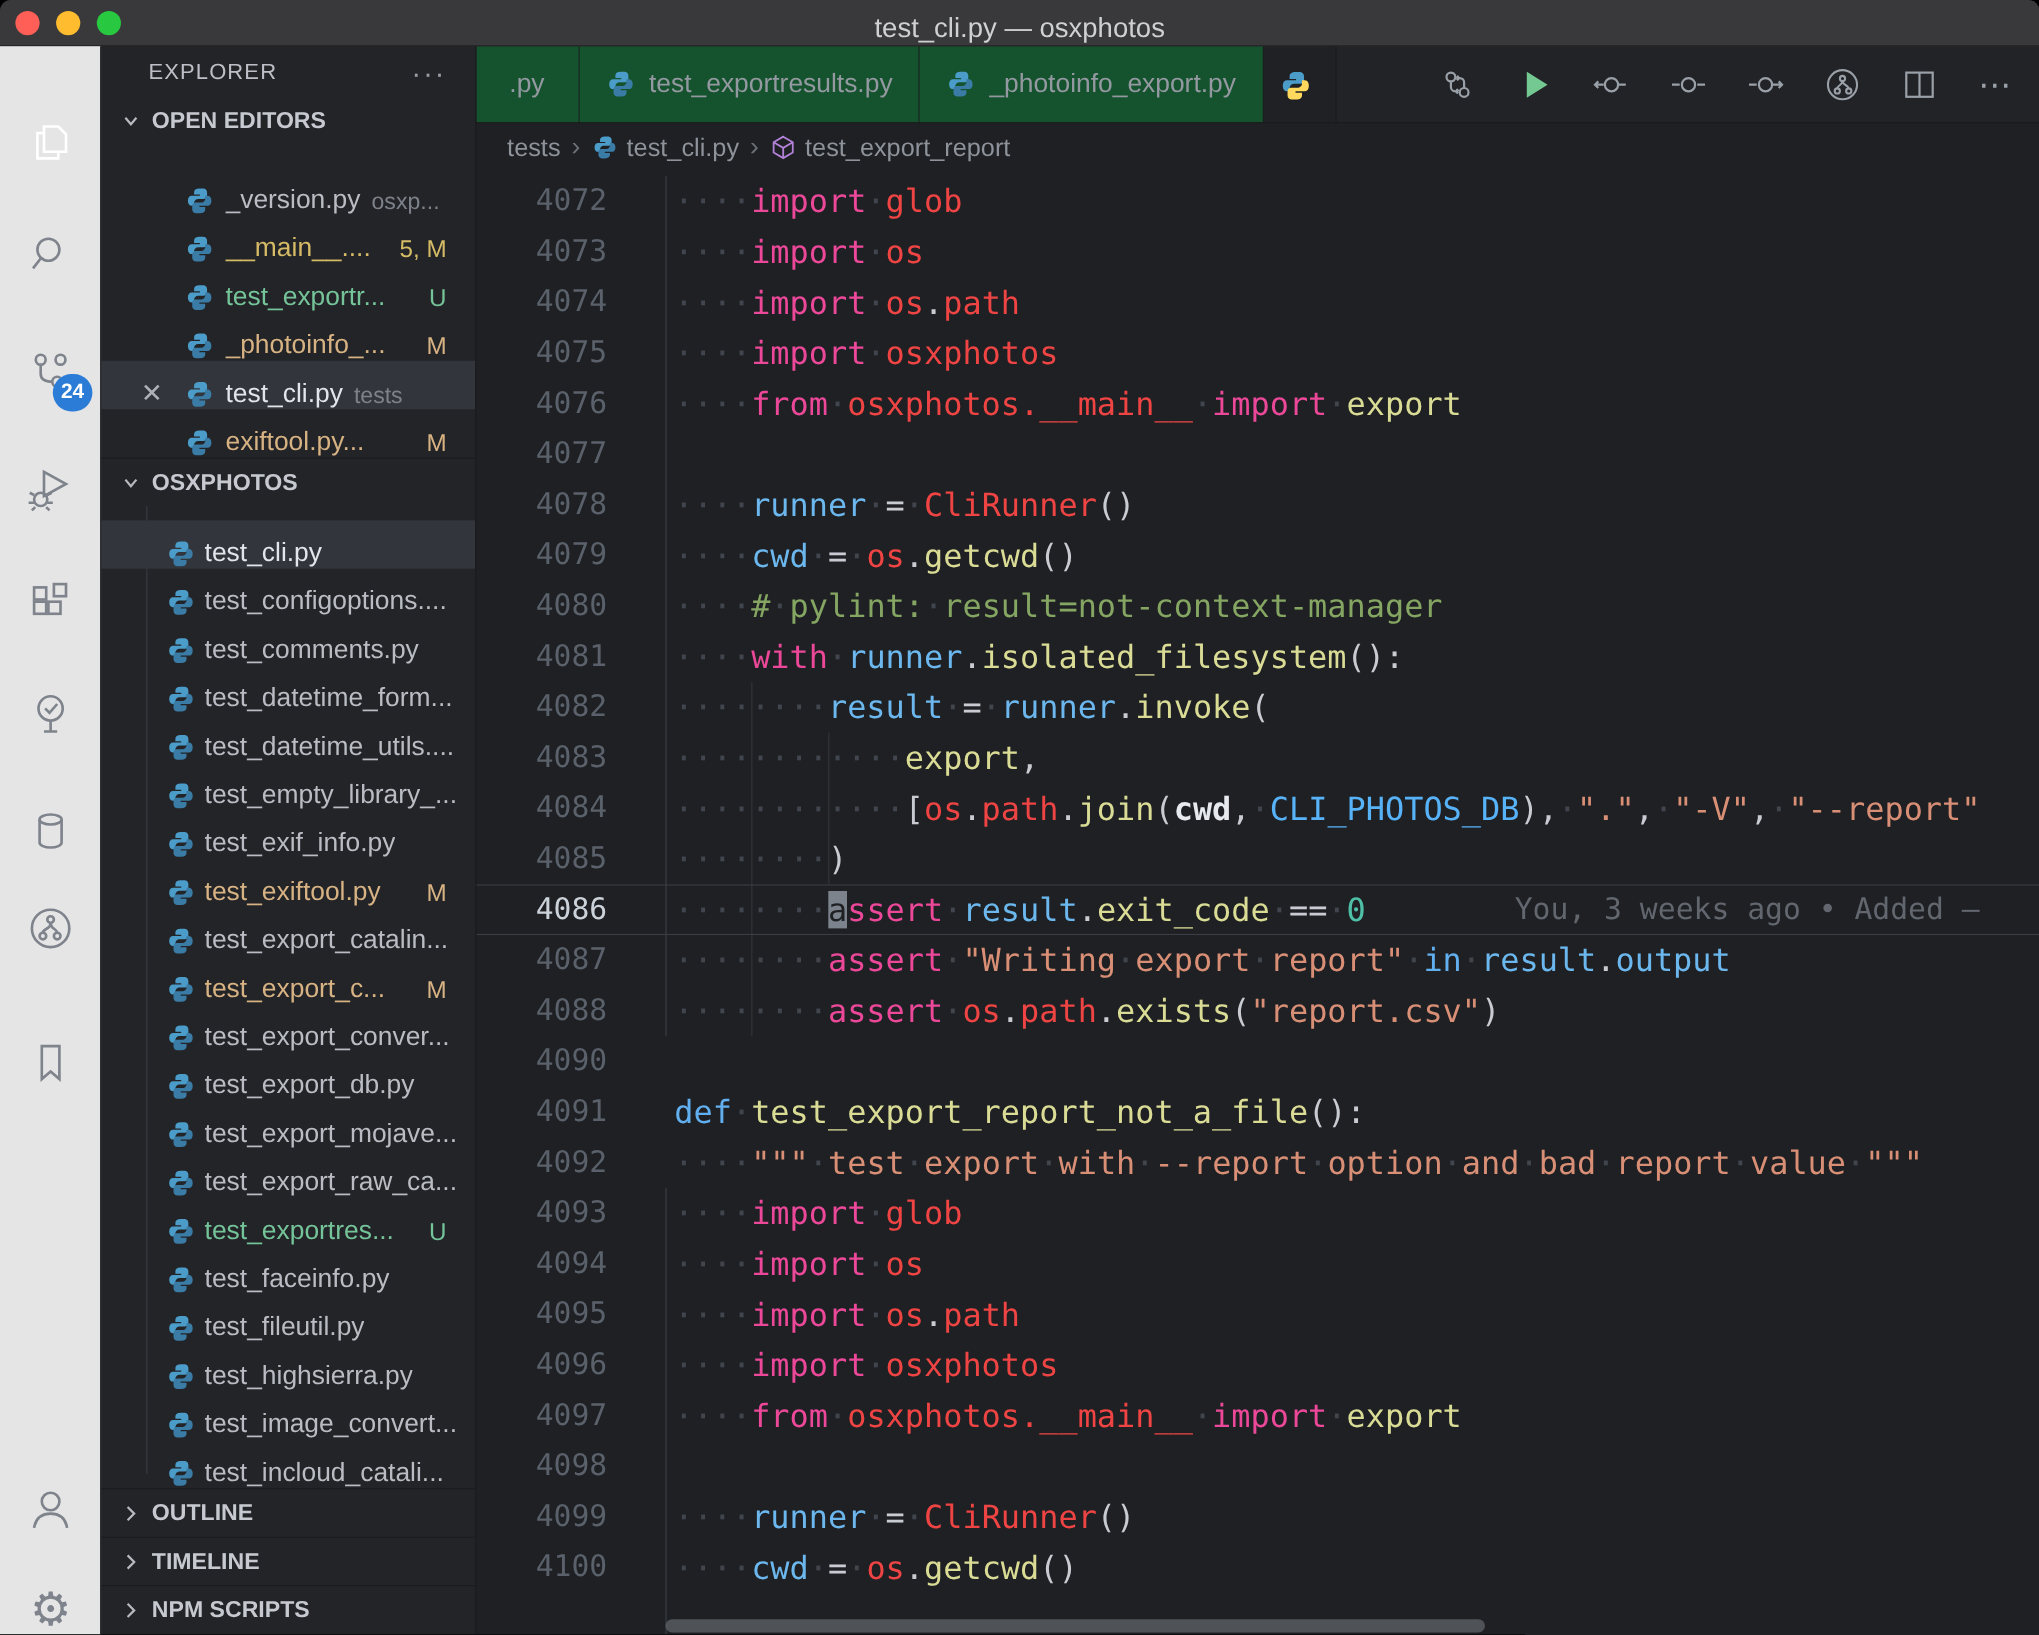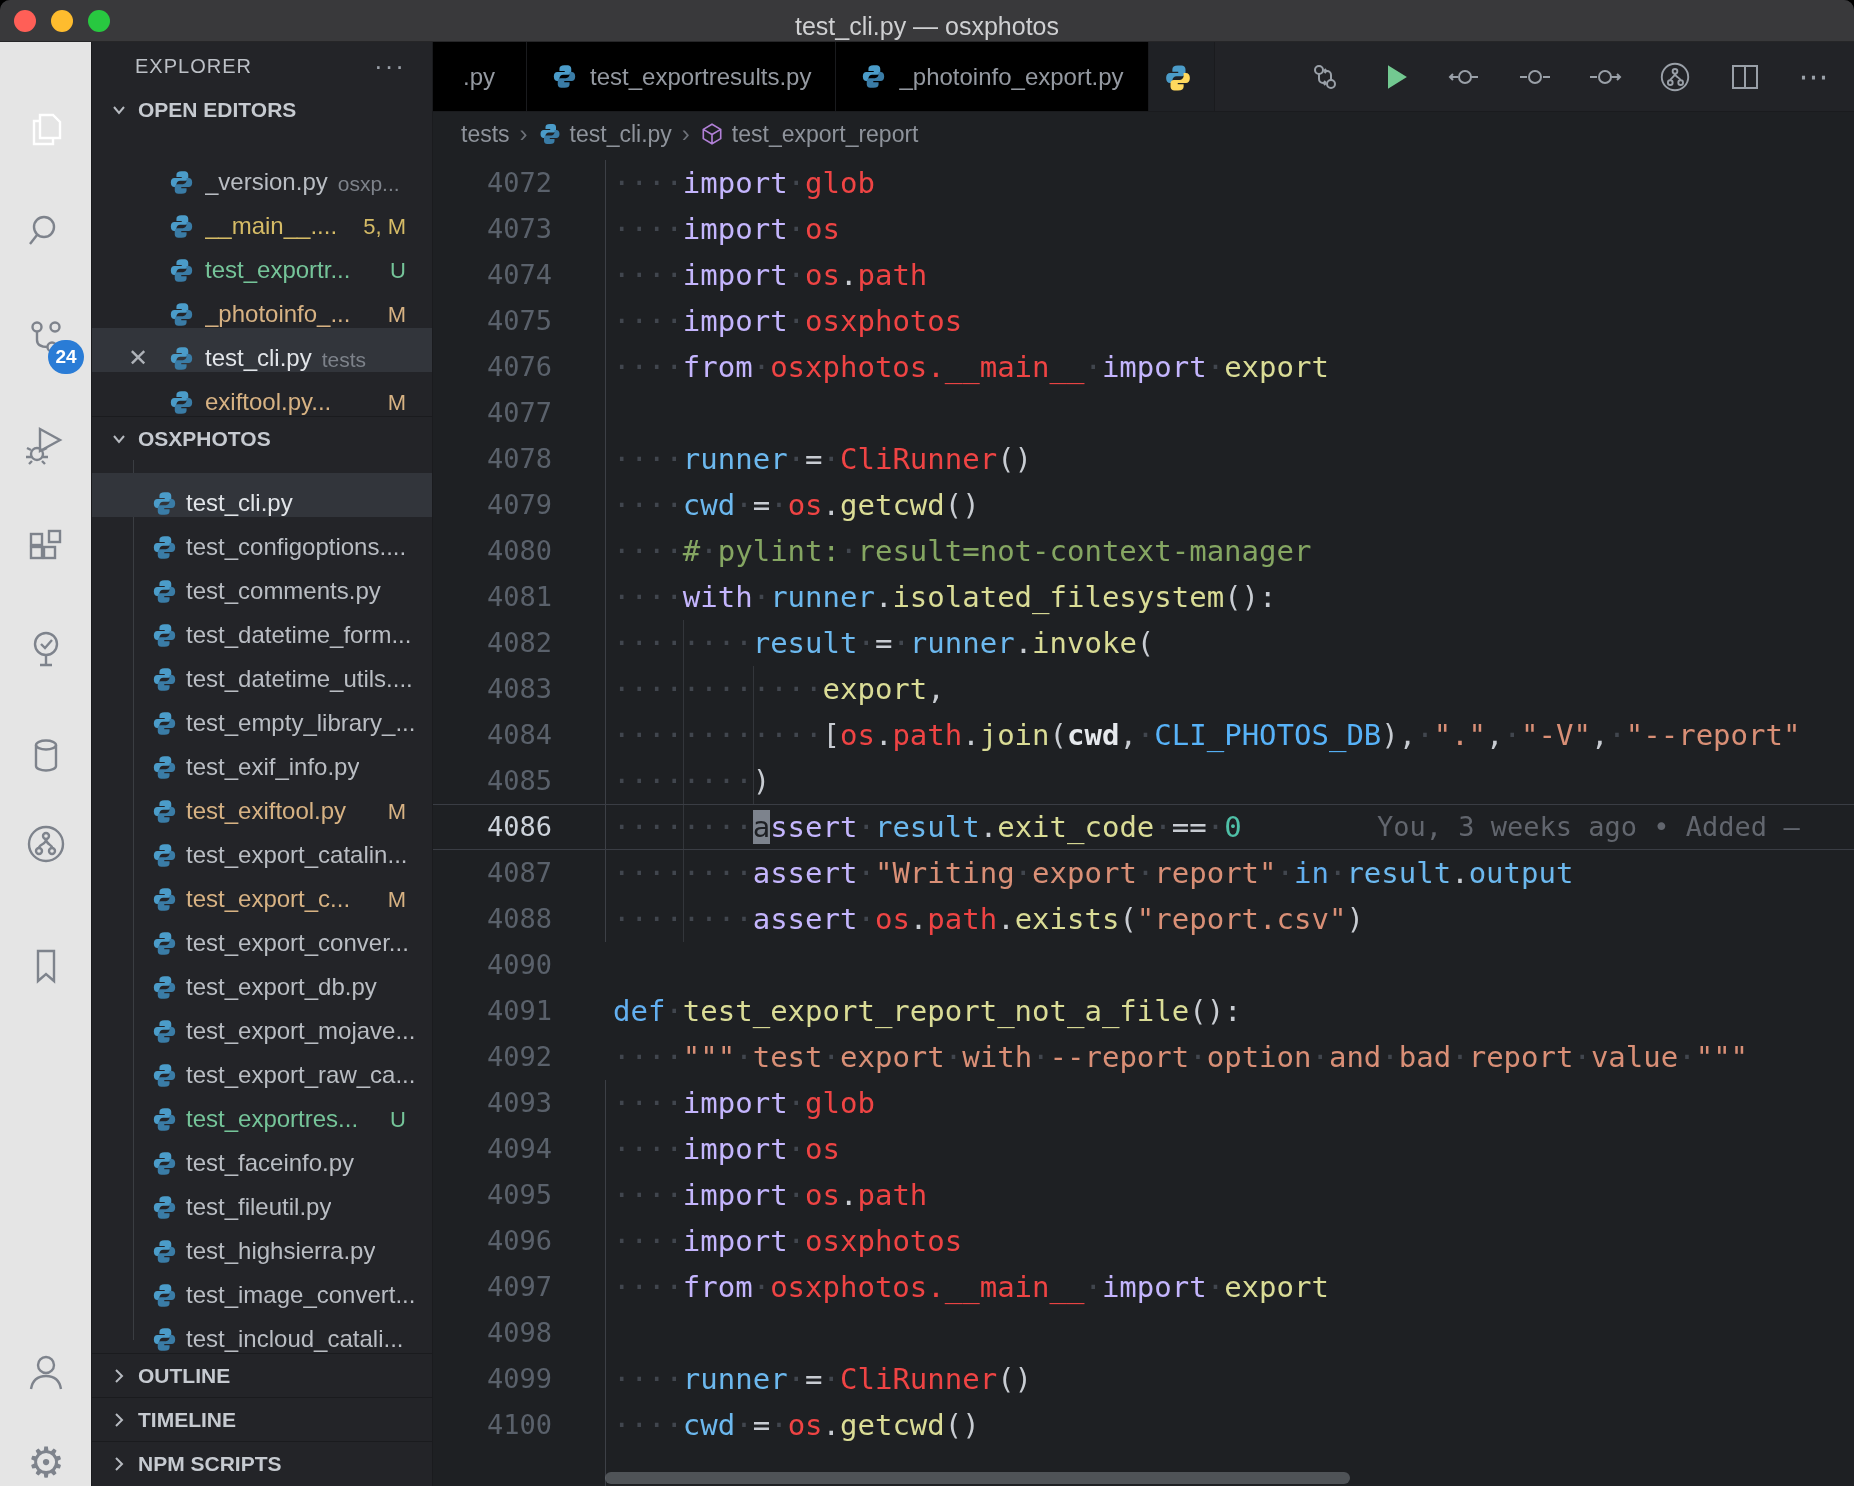--- a/index.html
+++ b/index.html
@@ -46,21 +46,21 @@
   .st-untracked{color:#75c499;} .b-untracked{color:#75c499;}
   .st-modified{color:#d7b283;} .b-modified{color:#d7b283;}
   .tree{padding-top:13px;position:relative;}
   .tree .row{padding-left:59px;}
   .tree .row .pyicon{margin-right:8px;}
   .tree-guide{position:absolute;left:41px;width:1px;background:#3a3d42;}
 
   
   .editor{flex:1;display:flex;flex-direction:column;background:#1e2023;min-width:0;}
   .tabbar{height:70px;background:#222327;border-bottom:1px solid #1a1b1e;display:flex;align-items:stretch;flex:none;}
-  .tab{background:#000000;border-right:1px solid #1a1b1e;display:flex;align-items:center;color:#9499a1;font-size:24px;padding:0 24px;gap:12px;flex:none;}
+  .tab{background:#14532d;border-right:1px solid #1a1b1e;display:flex;align-items:center;color:#9499a1;font-size:24px;padding:0 24px;gap:12px;flex:none;}
   .tab .pyicon{margin:0;}
   .tab.partial{width:94px;padding-left:30px;}
   .py-cell{width:66px;background:#1f2125;display:flex;align-items:center;justify-content:center;flex:none;border-right:1px solid #1a1b1e;}
   .tab-actions{margin-left:auto;display:flex;align-items:center;gap:36px;padding-right:22px;}
   .tbtn{width:34px;height:34px;display:flex;align-items:center;justify-content:center;}
   .tbtn svg{stroke:#9aa0a8;fill:none;stroke-width:2;}
   .tbtn.run svg{stroke:#73c991;fill:#73c991;}
   .more-dots{color:#9aa0a8;font-size:30px;letter-spacing:3px;}
 
   .breadcrumb{height:44px;display:flex;align-items:center;padding-left:28px;color:#8e939b;font-size:23px;gap:10px;flex:none;background:#1e2023;}
@@ -68,21 +68,21 @@
   .bc-item{display:flex;align-items:center;gap:8px;}
   .bc-icon{width:24px;height:24px;}
 
   
   .code{position:relative;flex:1;overflow:hidden;padding-top:4px;font-family:"DejaVu Sans Mono", monospace;}
   .code-line{height:46px;line-height:46px;display:flex;position:relative;white-space:pre;}
   .code-line.active{border-top:1px solid #3a3d44;border-bottom:1px solid #3a3d44;line-height:44px;}
   .ln{width:119px;text-align:right;color:#5a616b;font-size:27px;flex:none;}
   .code-line.active .ln{color:#ccd2da;}
   .ct{margin-left:61px;font-size:29px;white-space:pre;}
-  .tk-ws{color:#41464e;} .tk-kw{color:#c4b5fd;} .tk-kb{color:#62aff0;}
+  .tk-ws{color:#41464e;} .tk-kw{color:#ec4899;} .tk-kb{color:#62aff0;}
   .tk-mod{color:#ef4444;} .tk-fn{color:#dadc96;} .tk-var{color:#6cb8ee;}
   .tk-con{color:#57b2f8;} .tk-num{color:#4fc0a7;} .tk-str{color:#d98f76;}
   .tk-cmt{color:#85a662;} .tk-tx{color:#c8ccd2;} .tk-pm{color:#e6e9ed;font-weight:bold;}
   .tk-cur{background:#7d838d;color:#1e2024;}
   .blame{position:absolute;left:944px;top:0;color:#62666e;font-size:27px;}
   .guide{position:absolute;width:1px;background:#33363b;}
   .guide.scope{background:#3d4046;}
   .hscroll{position:absolute;left:172px;width:745px;height:12px;border-radius:6px;background:rgba(120,125,132,.55);}
 </style>
 </head>

